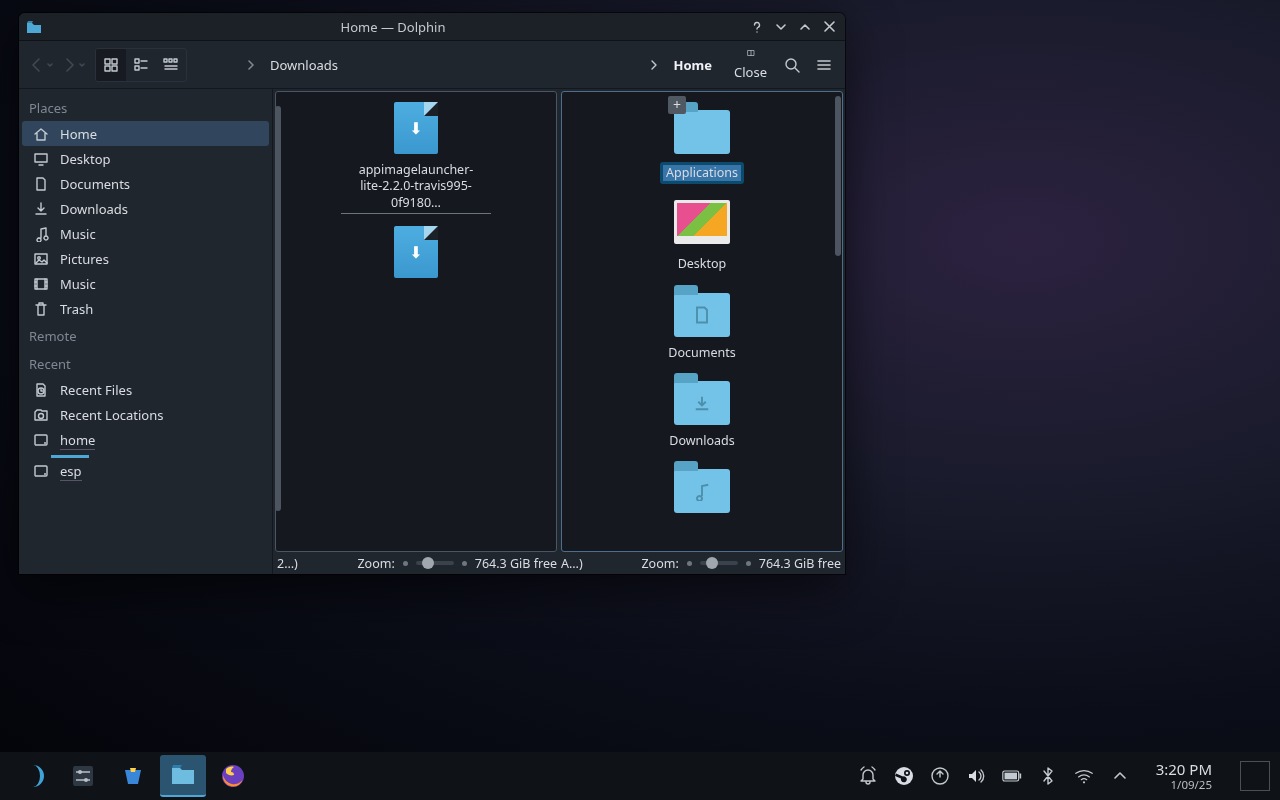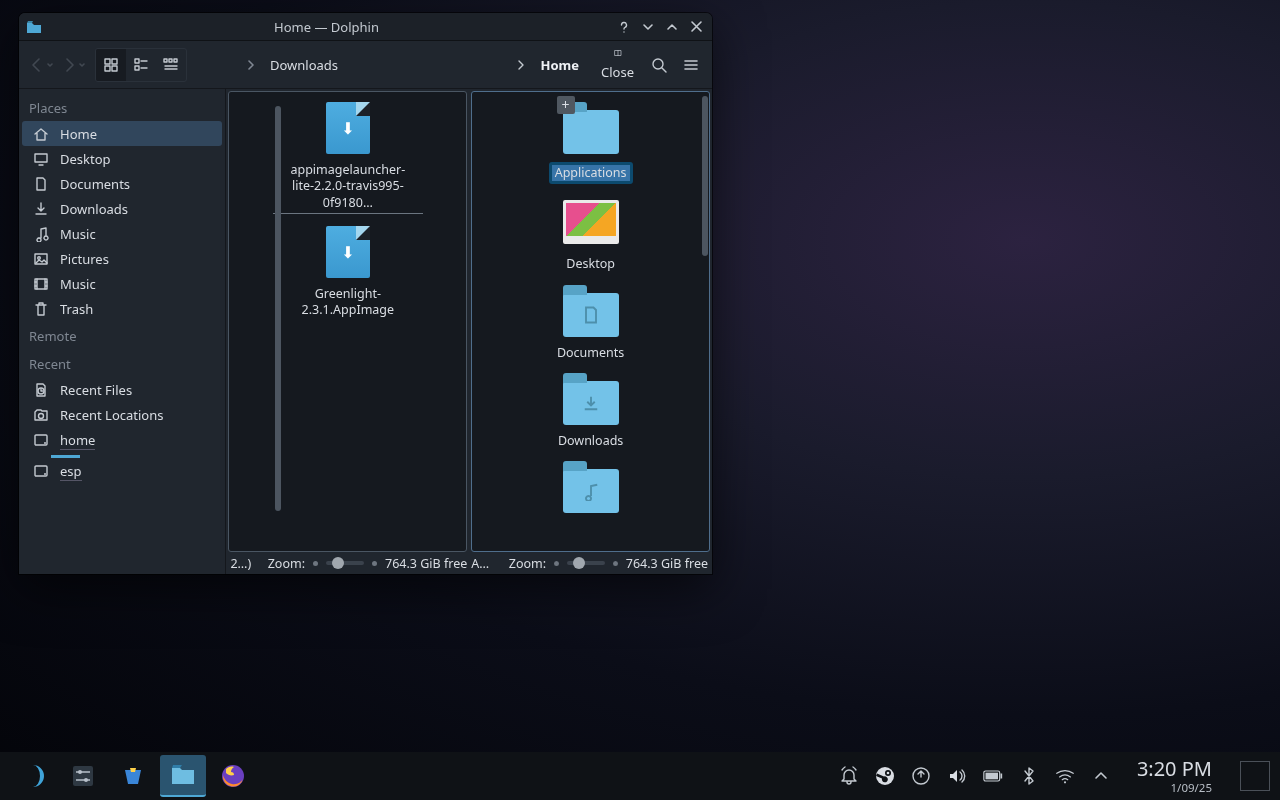--- a/index.html
+++ b/index.html
@@ -24,21 +24,21 @@
   body {
     background: radial-gradient(ellipse at 80% 30%, #2c2240 0%, #1a1b2c 30%, #0b0d18 60%, #030409 100%);
     position:relative;
   }
 
   
   .window {
     position:absolute;
     left:19px;
     top:13px;
-    width:693px;
+    width:826px;
     height:561px;
     background: var(--win-bg);
     border-radius: 6px 6px 0 0;
     box-shadow: 0 15px 50px rgba(0,0,0,.6), 0 0 0 1px rgba(0,0,0,.6);
     display:flex;
     flex-direction:column;
     overflow:hidden;
   }
   .titlebar {
     height:28px;
@@ -175,21 +175,21 @@
     background:#0f1216;
     display:flex; align-items:center;
     padding:0 10px;
     gap:4px;
   }
   .task-item { width:46px; height:42px; display:flex; align-items:center; justify-content:center; border-radius:3px; cursor:pointer; }
   .task-item.active { background:#2a546f; border-bottom:2px solid #4ea8d5; }
   .tray { margin-left:auto; display:flex; align-items:center; gap:16px; }
   .tray-icon { width:20px; height:20px; display:flex; align-items:center; justify-content:center; cursor:pointer;}
   .clock { text-align:right; line-height:1.2; margin-left:10px; margin-right:4px; }
-  .clock .ctime { font-size:20px;text-align:center; }
+  .clock .ctime { font-size:15px;text-align:center; }
   .clock .cdate { font-size:11.5px; color:#b8bec6; }
   .show-desktop { width:30px; height:30px; border:1px solid #4a5058; margin-left:8px; cursor:pointer; }
 
   svg { display:block; }
   .stroke { stroke:#c3c9d0; stroke-width:1.6; fill:none; stroke-linecap:round; stroke-linejoin:round; }
   .stroke2 { stroke:#c3c9d0; stroke-width:1.4; fill:none; stroke-linecap:round; stroke-linejoin:round; }
   .dimstroke { stroke:#7f8792; stroke-width:1.6; fill:none; stroke-linecap:round; stroke-linejoin:round; }
 </style>
 </head>
 <body>
@@ -444,21 +444,20 @@
                 </div>
               </div>
             <span class="name">appimagelauncher-lite-2.2.0-travis995-0f9180…</span>
           </div>
           <div class="item">
             <div class="iconbox">
                 <div class="ficon-file">
                   <span class="inner">⬇︎</span>
                 </div>
               </div>
-            <span class="name">Greenlight-2.3.1.AppImage</span>
           </div>
         </div>
 
         <div class="pane active">
           <div class="scrollbar"></div>
 
           <div class="item selected">
             <div class="iconbox">
               <div class="ficon-folder">
                 <div class="emblem">+</div>

